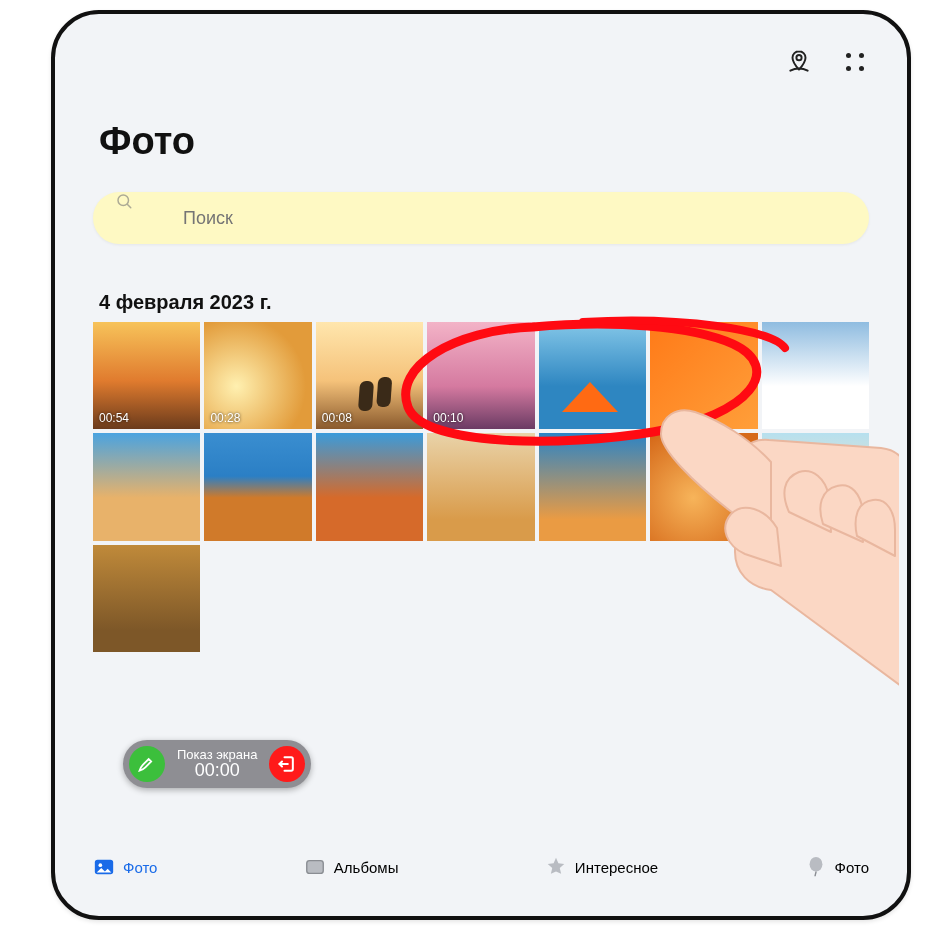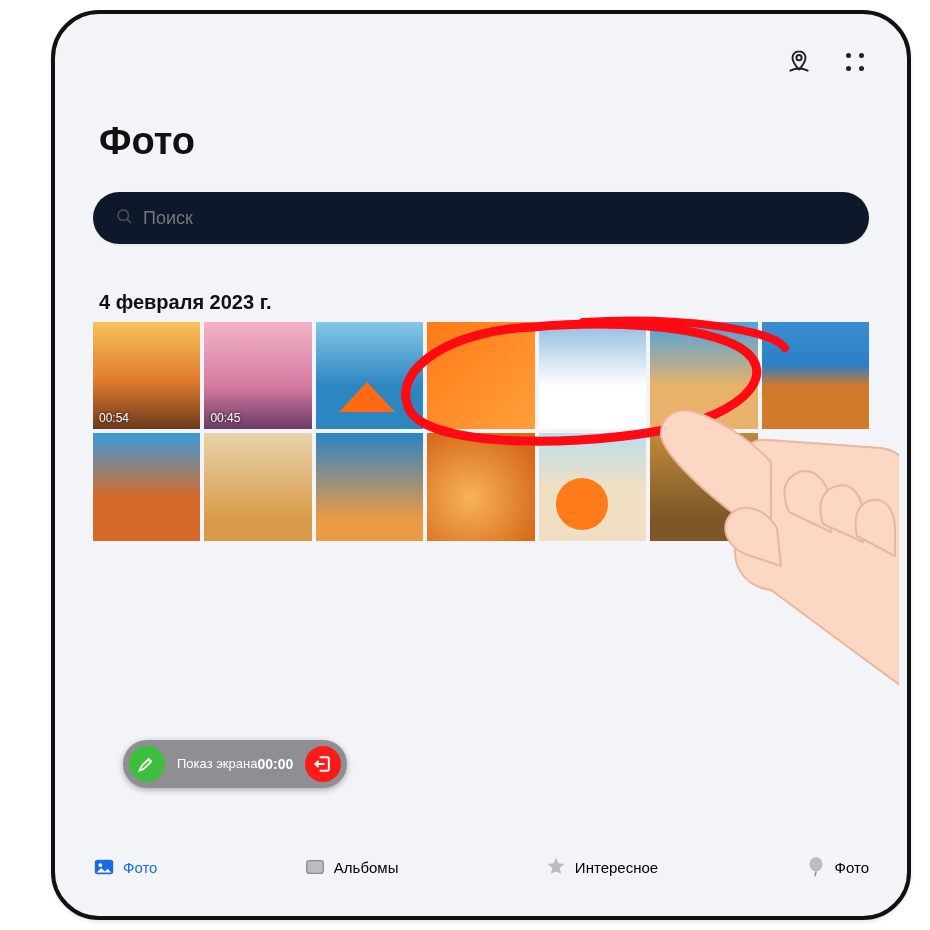--- a/index.html
+++ b/index.html
@@ -31,22 +31,22 @@
   }
   .icon-btn { width:32px; height:32px; display:flex; align-items:center; justify-content:center; cursor:pointer; color:#222; }
   .dots { width:22px; height:22px; position:relative; }
   .dots span{ position:absolute; width:5px; height:5px; background:#222; border-radius:50%; }
   .dots .d1{top:2px;left:2px}.dots .d2{top:2px;right:2px}.dots .d3{bottom:2px;left:2px}.dots .d4{bottom:2px;right:2px}
 
   .page-title { position:absolute; top:98px; left:36px; font-size:38px; font-weight:600; color:#111; }
 
   .search-bar {
     position:absolute; top:170px; left:30px; right:30px; height:52px;
-    background:#0f172a; border-radius:26px; display:flex; align-items:center;
-    padding:0 22px; box-shadow:0 1px 3px rgba(0,0,0,.06);
+    background:#fef9c3; border-radius:26px; display:flex; 
+    padding:0 22px; box-shadow:0 1px 3px rgba(0,0,0,.06);gap:40px;
   }
   .search-bar svg{opacity:.6;margin-right:10px}
   .search-bar input{ border:0; outline:0; background:transparent; font-size:18px; color:#888; width:100%; }
 
   .date-label{ position:absolute; top:269px; left:36px; font-size:20px; font-weight:600; color:#111; }
 
   .grid{
     position:absolute; top:300px; left:30px; right:30px;
     display:grid; grid-template-columns:repeat(7,1fr); gap:4px;
   }
@@ -83,23 +83,23 @@
 
   
   .pill{
     position:absolute; left:60px; bottom:120px; height:48px; padding:0 6px 0 6px;
     background:#8e8e93; border-radius:24px; display:flex; align-items:center; gap:8px;
     box-shadow:0 2px 6px rgba(0,0,0,.3);
   }
   .pill .round{width:36px;height:36px;border-radius:50%;display:flex;align-items:center;justify-content:center}
   .pill .green{background:#3cbf3c}
   .pill .red{background:#ff1a1a}
-  .pill .txt{display:flex;flex-direction:row;align-items:center;line-height:1.05;padding:0 4px;color:#fff;font-size:13px}
+  .pill .txt{display:flex;flex-direction:column;align-items:center;line-height:1.05;padding:0 4px;color:#fff;font-size:13px}
   .pill .txt .t1{font-weight:500}
-  .pill .txt .t2{font-size:14px;font-weight:700}
+  .pill .txt .t2{font-size:18px;font-weight:400}
 
   
   .tabs{
     position:absolute; bottom:18px; left:30px; right:30px; height:46px;
     display:flex; justify-content:space-between; align-items:center;
   }
   .tab{display:flex;align-items:center;gap:8px;font-size:15px;color:#000000;cursor:pointer}
   .tab.active{color:#1a6be8}
   .tab .ticon{width:22px;height:22px;display:flex;align-items:center;justify-content:center}
 
@@ -141,23 +141,31 @@
     </div>
 
     <div class="date-label">4 февраля 2023 г.</div>
 
     <div class="grid">
 
       <div class="tile t-sunset">
           <div class="bg"></div>
           <span class="dur">00:54</span>
         </div>
+      <div class="tile t-wheat">
+          <div class="bg"></div>
+          <span class="dur">00:28</span>
+        </div>
+      <div class="tile t-silh">
+          <div class="bg"></div>
+          <span class="dur">00:08</span>
+        </div>
       <div class="tile t-pink">
           <div class="bg"></div>
-          <span class="dur">00:45</span>
+          <span class="dur">00:10</span>
         </div>
       <div class="tile t-boat">
           <div class="bg"></div>
         </div>
       <div class="tile t-flat">
           <div class="bg"></div>
         </div>
 
       <div class="tile t-ski">
           <div class="bg"></div>

